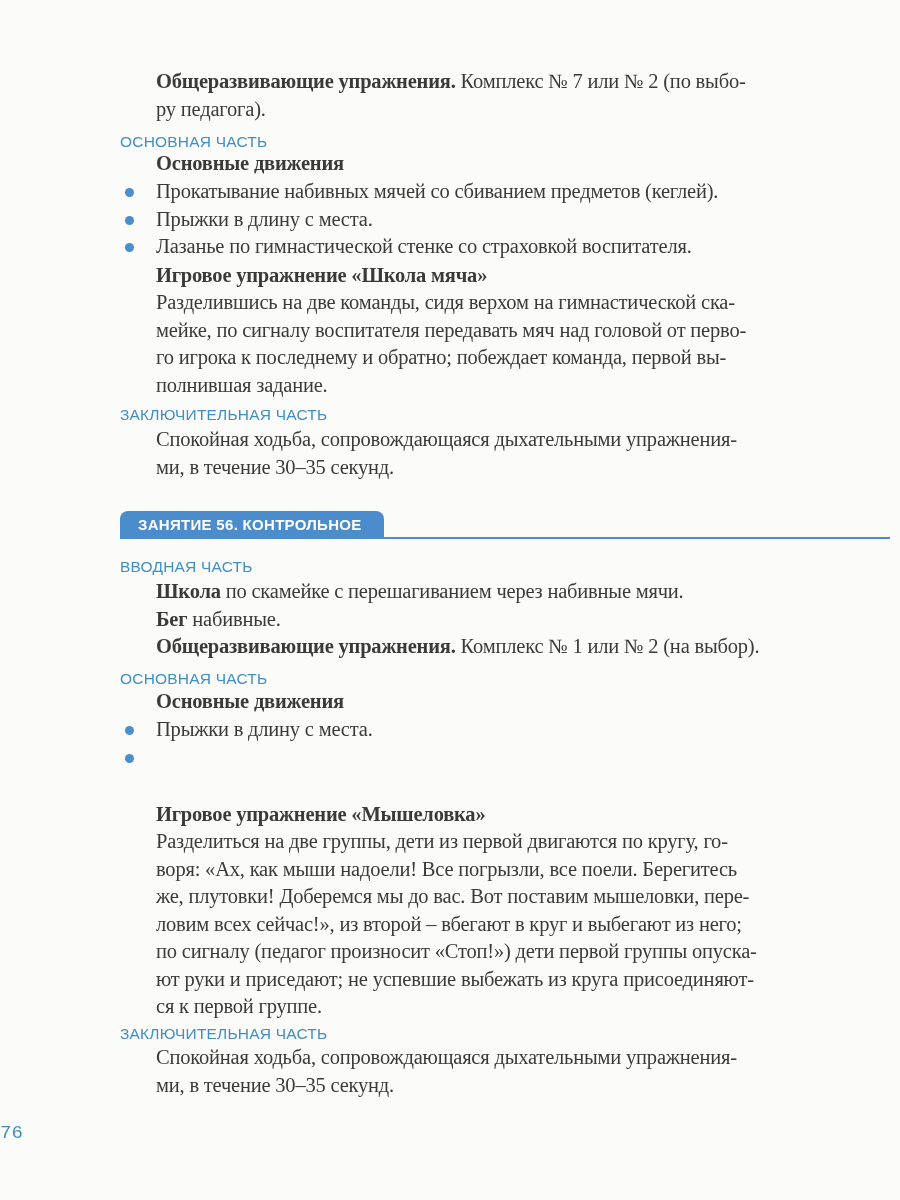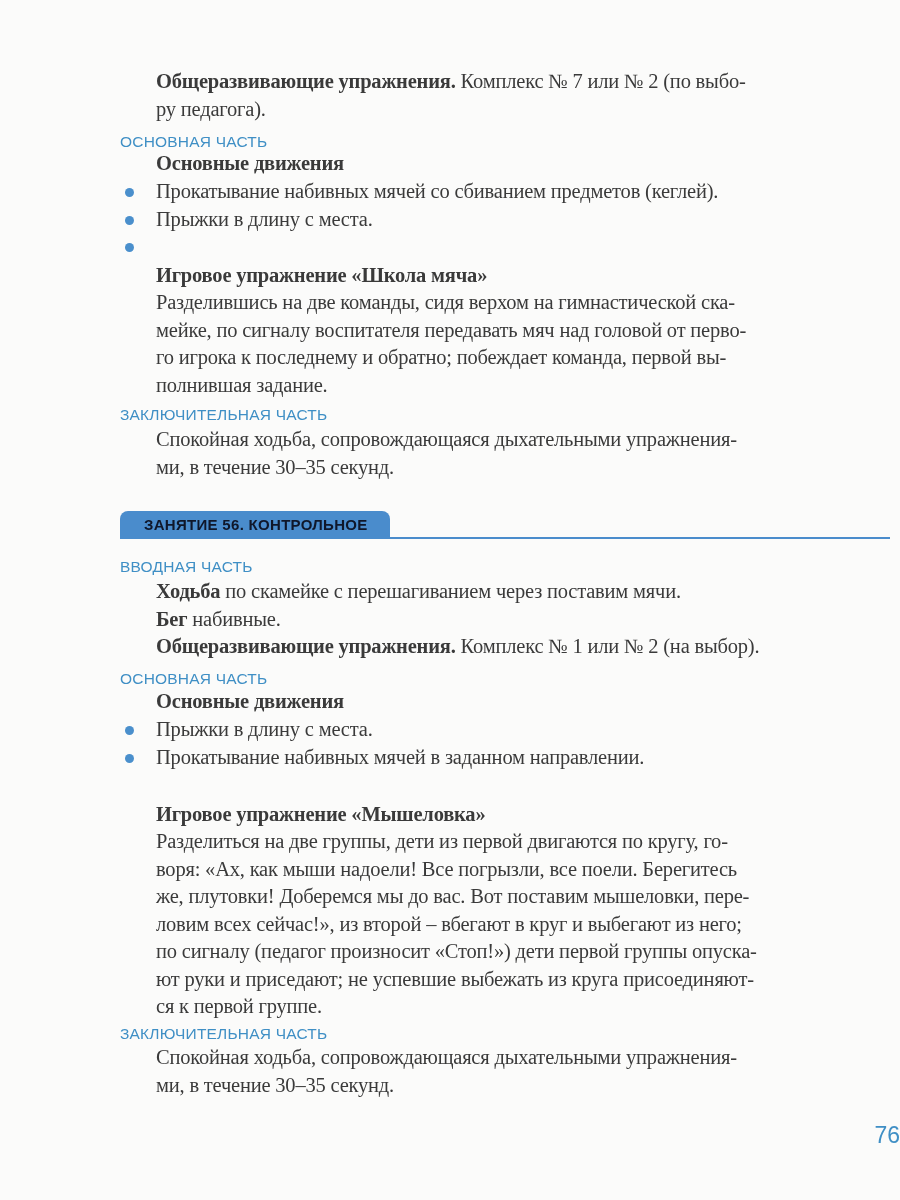--- a/index.html
+++ b/index.html
@@ -15,49 +15,49 @@
       color: #3f8fc5; letter-spacing: 0.2px; padding-left: 120px; line-height: 22px;
     }
     .bold { font-weight: bold; color: #3a3a3a; }
     .bullet-row { position: relative; }
     .bullet {
       position: absolute; left: 125px; top: 10px; width: 9px; height: 9px; border-radius: 50%;
       background: #4a8fcc;
     }
     .lesson-banner { position: absolute; left: 120px; top: 511px; width: 770px; height: 28px; }
     .lesson-tab {
-      position: absolute; left: 0; top: 0; height: 26px; padding: 0 22px 0 24px;
-      background: #4a8ccc; border-radius: 8px 8px 0 0; color: #0f172a;
+      position: absolute; left: 0; top: 0; height: 26px; padding: 0 22px 0 18px;
+      background: #4a8ccc; border-radius: 8px 8px 0 0; color: #ffffff;
       font-family: "Liberation Sans", "DejaVu Sans", sans-serif; font-weight: bold; font-size: 15px;
       line-height: 27px; letter-spacing: 0.3px;
     }
     .lesson-line { position: absolute; left: 0; top: 26px; width: 770px; height: 2px; background: #4a8ccc; }
     .page-number {
-      position: absolute; left: 0; width: 900px; top: 1122px; text-align: right;
-      font-family: Liberation Sans, sans-serif; font-size: 23px; color: #3f8fc5;
+      position: absolute; left: 0; width: 900px; top: 1122px; text-align: left;
+      font-family: Liberation Mono, monospace; font-size: 19px; color: #3f8fc5;
     }
     .block { position: absolute; left: 0; width: 900px; }
   </style>
 </head>
 <body>
 
 <div class="page">
 
   <div class="block body-text indent" style="top:68px;">
     <div><span class="bold">Общеразвивающие упражнения.</span><span> Комплекс № 7 или № 2 (по выбо-</span></div>
     <div>ру педагога).</div>
   </div>
 
   <div class="block section-label" style="top:131px;">ОСНОВНАЯ ЧАСТЬ</div>
   <div class="block body-text indent bold" style="top:150px;">Основные движения</div>
 
   <div class="block body-text" style="top:178px;">
     <div class="bullet-row indent"><span class="bullet"></span><span>Прокатывание набивных мячей со сбиванием предметов (кеглей).</span></div>
     <div class="bullet-row indent"><span class="bullet"></span><span>Прыжки в длину с места.</span></div>
-    <div class="bullet-row indent"><span class="bullet"></span></div>
+    <div class="bullet-row indent"><span class="bullet"></span><span>Лазанье по гимнастической стенке со страховкой воспитателя.</span></div>
   </div>
 
   <div class="block body-text indent bold" style="top:262px;">Игровое упражнение «Школа мяча»</div>
   <div class="block body-text indent" style="top:289px;">
     <div>Разделившись на две команды, сидя верхом на гимнастической ска-</div>
     <div>мейке, по сигналу воспитателя передавать мяч над головой от перво-</div>
     <div>го игрока к последнему и обратно; побеждает команда, первой вы-</div>
     <div>полнившая задание.</div>
   </div>
 
@@ -67,30 +67,30 @@
     <div>ми, в течение 30–35 секунд.</div>
   </div>
 
   <div class="lesson-banner">
     <div class="lesson-tab">ЗАНЯТИЕ 56. КОНТРОЛЬНОЕ</div>
     <div class="lesson-line"></div>
   </div>
 
   <div class="block section-label" style="top:556px;">ВВОДНАЯ ЧАСТЬ</div>
   <div class="block body-text indent" style="top:578px;">
-    <div><span class="bold">Ходьба</span><span> по скамейке с перешагиванием через поставим мячи.</span></div>
+    <div><span class="bold">Школа</span><span> по скамейке с перешагиванием через набивные мячи.</span></div>
     <div><span class="bold">Бег</span><span> набивные.</span></div>
     <div><span class="bold">Общеразвивающие упражнения.</span><span> Комплекс № 1 или № 2 (на выбор).</span></div>
   </div>
 
   <div class="block section-label" style="top:668px;">ОСНОВНАЯ ЧАСТЬ</div>
   <div class="block body-text indent bold" style="top:688px;">Основные движения</div>
   <div class="block body-text" style="top:716px;">
     <div class="bullet-row indent"><span class="bullet"></span><span>Прыжки в длину с места.</span></div>
-    <div class="bullet-row indent"><span class="bullet"></span><span>Прокатывание набивных мячей в заданном направлении.</span></div>
+    <div class="bullet-row indent"><span class="bullet"></span></div>
   </div>
 
   <div class="block body-text indent bold" style="top:801px;">Игровое упражнение «Мышеловка»</div>
   <div class="block body-text indent" style="top:828px;">
     <div>Разделиться на две группы, дети из первой двигаются по кругу, го-</div>
     <div>воря: «Ах, как мыши надоели! Все погрызли, все поели. Берегитесь</div>
     <div>же, плутовки! Доберемся мы до вас. Вот поставим мышеловки, пере-</div>
     <div>ловим всех сейчас!», из второй – вбегают в круг и выбегают из него;</div>
     <div>по сигналу (педагог произносит «Стоп!») дети первой группы опуска-</div>
     <div>ют руки и приседают; не успевшие выбежать из круга присоединяют-</div>

